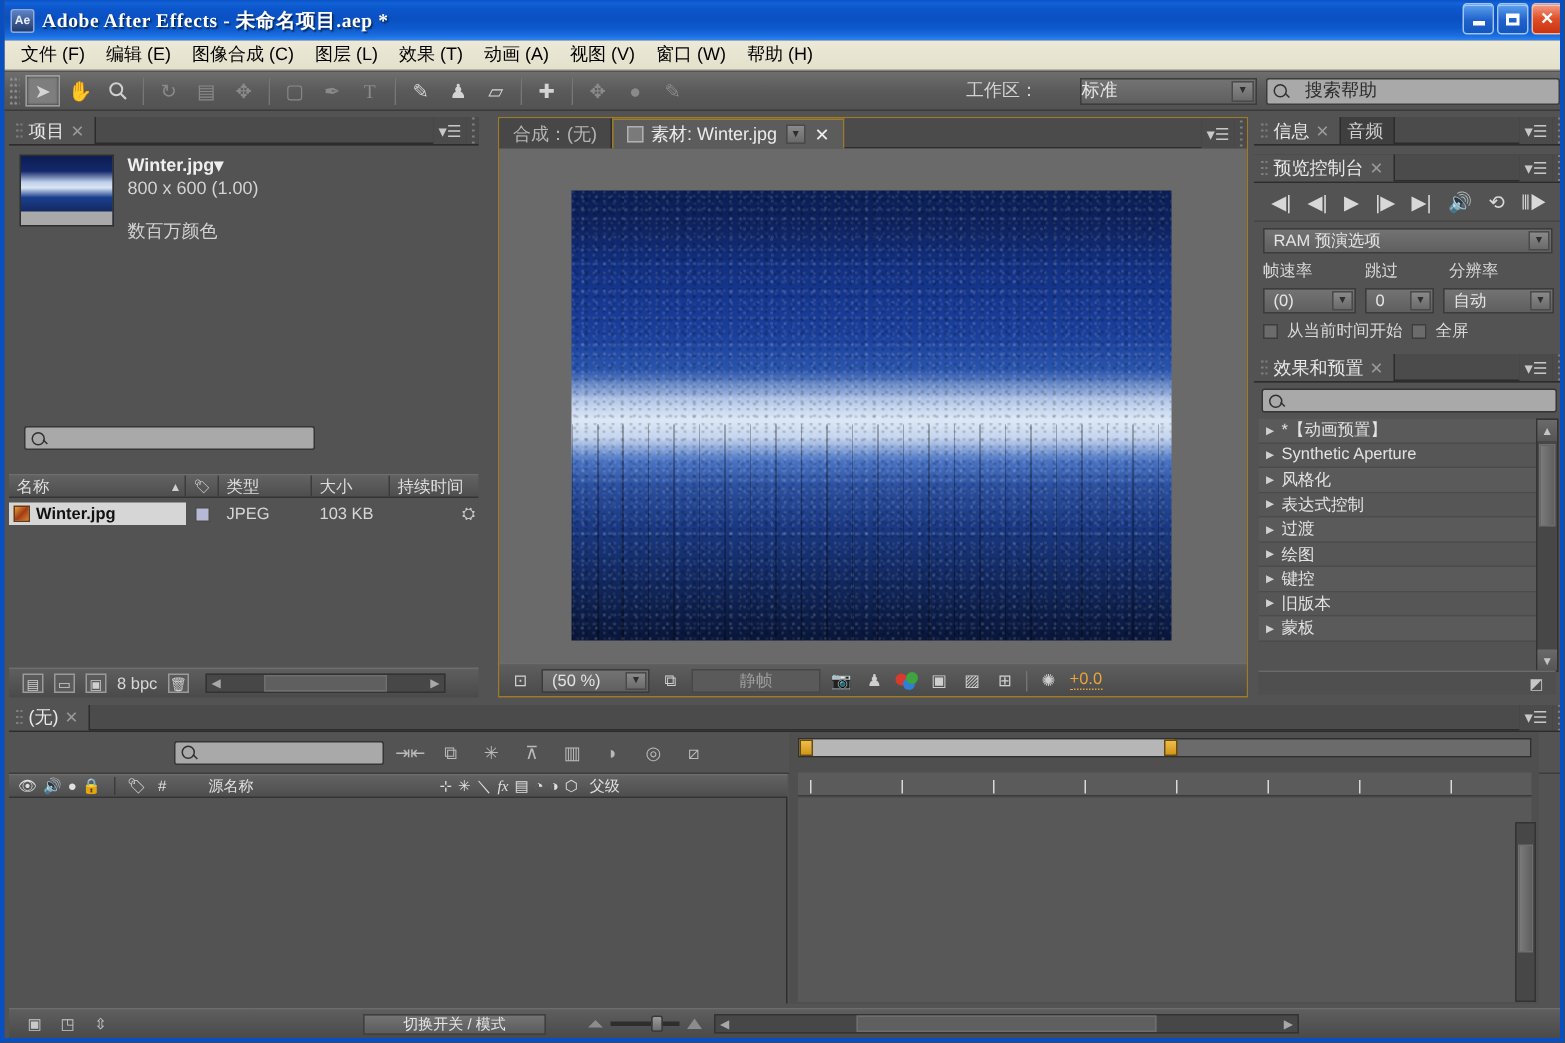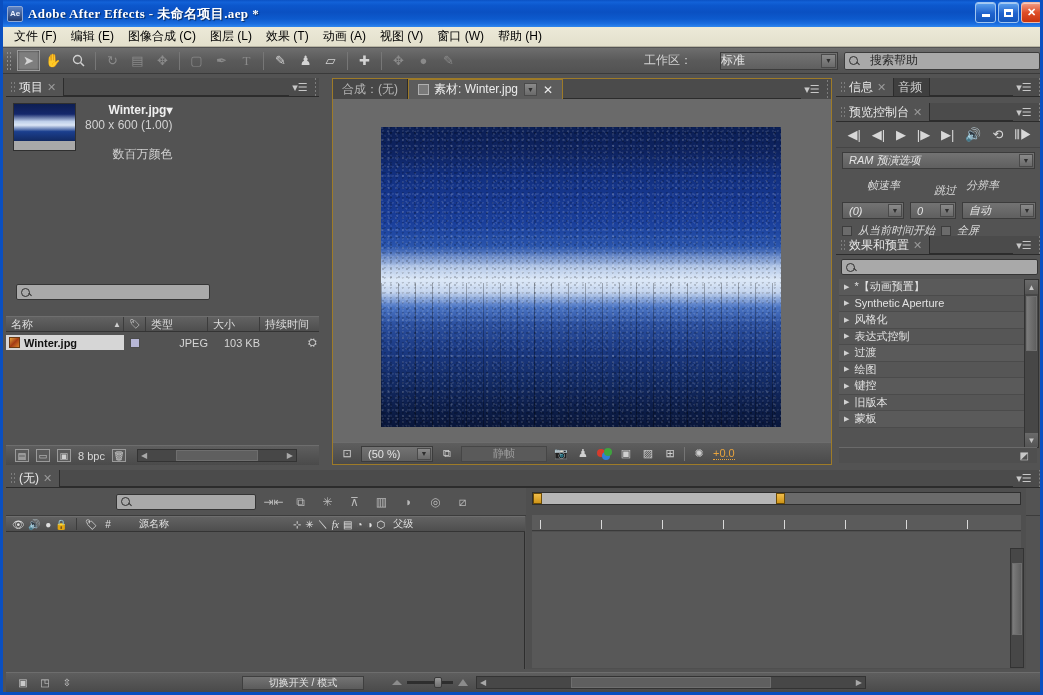--- a/index.html
+++ b/index.html
@@ -10,21 +10,20 @@
     overflow: hidden;
     background: #3f3f3f;
   }
   #app {
     position: relative;
     width: 1043px; height: 695px;
     background: #535353;
     border: 3px solid #0a4fc0;
     border-top: none;
     overflow: hidden;
-    text-align: right;
   }
 
   
   .titlebar {
     position: absolute; left: 0; top: 0; width: 1043px; height: 27px;
     background: linear-gradient(to bottom,
       #0b52c4 0%, #1262d8 8%, #0c57cc 20%, #0a50c2 45%,
       #0d5acd 70%, #1a6de0 88%, #2f86ee 100%);
     display: flex; align-items: center;
   }
@@ -260,21 +259,21 @@
   .rgb-ico { width: 15px; height: 12px; position: relative; }
   .rgb-ico i { position: absolute; width: 8px; height: 8px; border-radius: 50%; display:block;}
   .exp-val { color: #e8a33d; font-size: 11px; border-bottom: 1px dotted #e8a33d; }
 
   
   #infoPanel { left: 833px; top: 78px; width: 207px; height: 23px; }
   #previewPanel { left: 833px; top: 103px; width: 207px; height: 130px; }
   .pv-transport { display: flex; align-items: center; justify-content: space-around;
     height: 26px; padding: 0 6px; color: #d8d8d8; font-size: 13px;
     border-bottom: 1px solid #454545; }
-  .pv-row { display: flex; align-items: center; padding: 4px 6px 0 6px; gap: 6px; font-style: italic; }
+  .pv-row { display: flex; align-items: center; padding: 4px 6px 0 6px; gap: 6px; }
   .pv-select { height: 17px; background: linear-gradient(to bottom,#737373,#5f5f5f);
     border: 1px solid #3c3c3c; color: #e4e4e4; font-size: 11px;
     display: flex; align-items: center; padding-left: 6px; position: relative; }
   .pv-select .arrow-box { position: absolute; right: 1px; top: 1px; width: 14px; height: 13px;
     background: linear-gradient(to bottom,#8a8a8a,#6a6a6a); border: 1px solid #4a4a4a;
     display:flex; align-items:center; justify-content:center; font-size:7px; color:#2e2e2e;}
   .pv-lbl { color: #d8d8d8; font-size: 11px; }
   .pv-check { width: 10px; height: 10px; background: #6b6b6b; border: 1px solid #3d3d3d; }
 
   #effectsPanel { left: 833px; top: 236px; width: 207px; height: 230px; }
@@ -578,21 +577,21 @@
 
     <div class="pv-row">
       <span class="pv-select" style="width:193px;">
         <span>RAM 预演选项</span>
         <span class="arrow-box">▼</span>
       </span>
     </div>
 
     <div class="pv-row" style="gap:10px;">
       <span class="pv-lbl" style="width:58px;">帧速率</span>
-      <span class="pv-lbl" style="width:46px;margin-top:10px;">跳过</span>
+      <span class="pv-lbl" style="width:46px;">跳过</span>
       <span class="pv-lbl">分辨率</span>
     </div>
 
     <div class="pv-row" style="gap:6px;">
       <span class="pv-select" style="width:62px;">
         <span>(0)</span>
         <span class="arrow-box">▼</span>
       </span>
       <span class="pv-select" style="width:46px;">
         <span>0</span>

